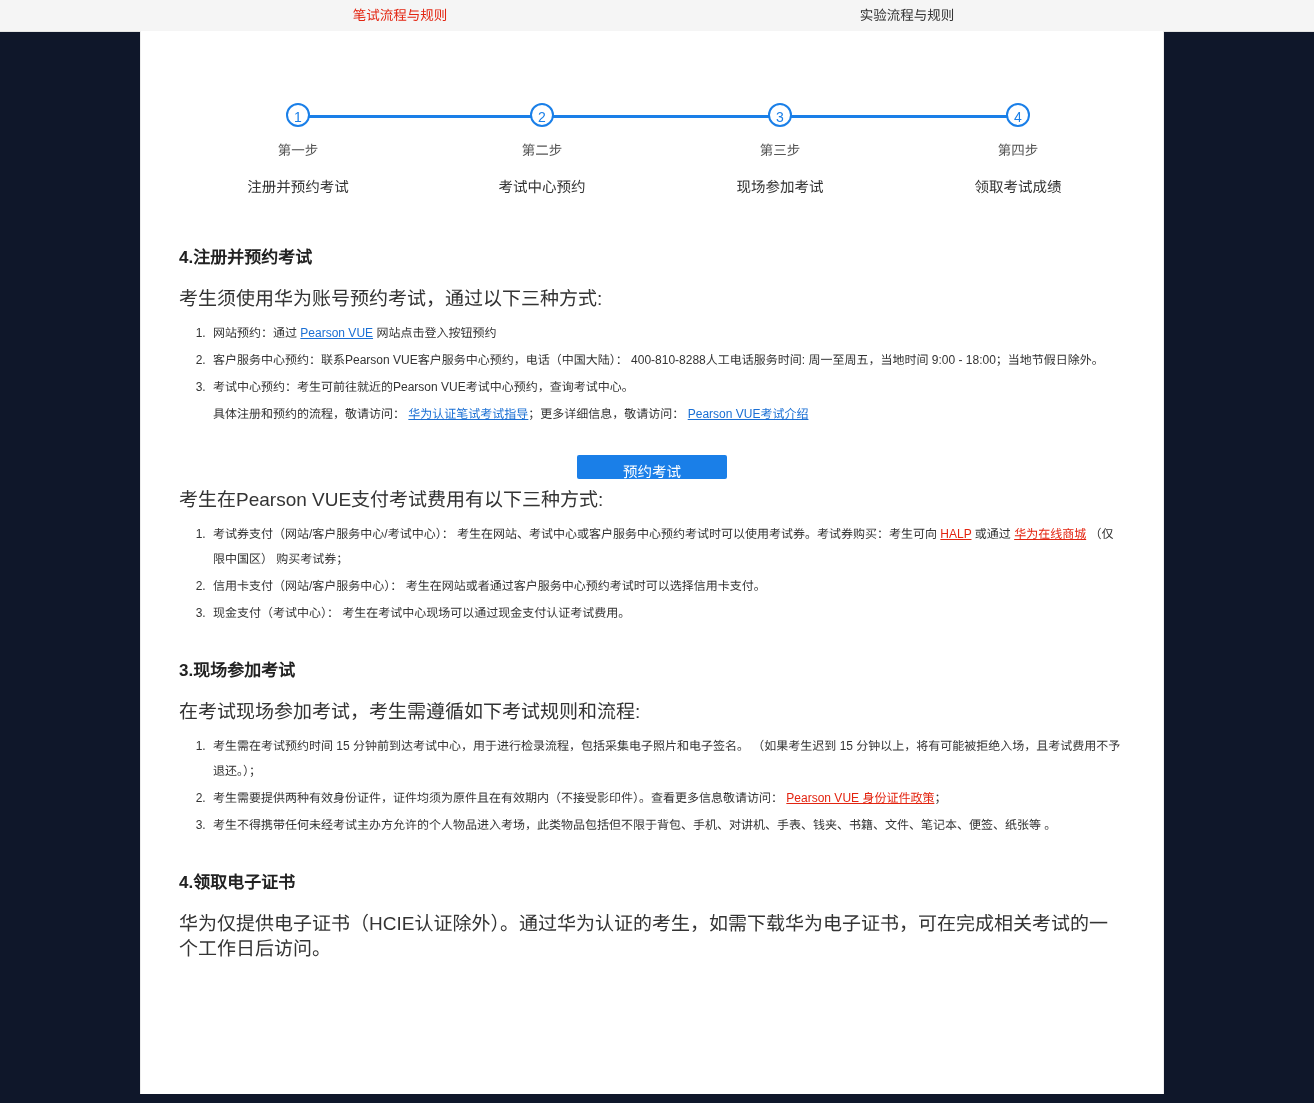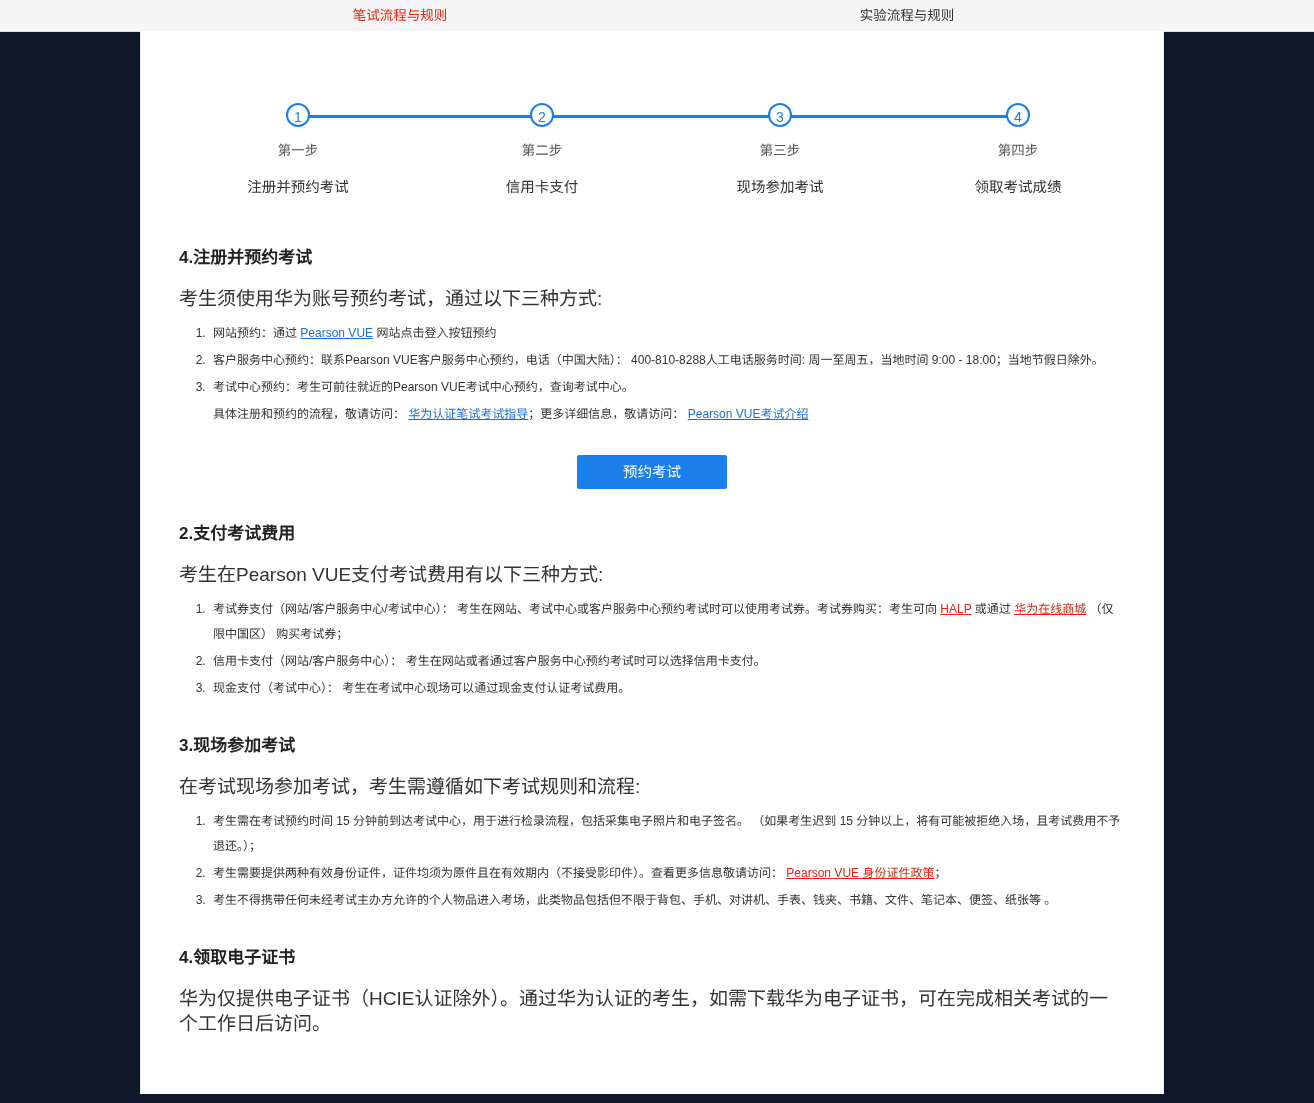--- a/index.html
+++ b/index.html
@@ -156,21 +156,21 @@
     margin: 28px 0 6px 0;
   }
   .btn-primary {
     display: inline-block;
     background: #1a7fe8;
     color: #ffffff;
     font-size: 14.5px;
     border: none;
     border-radius: 2px;
     padding: 0 46px;
-    height: 34px;
+    height: 24px;
     line-height: 34px;
     cursor: pointer;
     font-family: "Liberation Sans", "DejaVu Sans", sans-serif;
   }
 </style>
 </head>
 <body>
 
 <div id="page">
 
@@ -186,21 +186,21 @@
 
       <div class="step step-1">
         <div class="step-circle">1</div>
         <div class="step-sub">第一步</div>
         <div class="step-title">注册并预约考试</div>
       </div>
 
       <div class="step step-2">
         <div class="step-circle">2</div>
         <div class="step-sub">第二步</div>
-        <div class="step-title">信用卡支付</div>
+        <div class="step-title">考试中心预约</div>
       </div>
 
       <div class="step step-3">
         <div class="step-circle">3</div>
         <div class="step-sub">第三步</div>
         <div class="step-title">现场参加考试</div>
       </div>
 
       <div class="step step-4">
         <div class="step-circle">4</div>
@@ -222,21 +222,20 @@
         </li>
         <li>
           <span>考试中心预约：考生可前往就近的Pearson VUE考试中心预约，查询考试中心。</span>
           <span class="sub-line"><span>具体注册和预约的流程，敬请访问： </span><a class="link">华为认证笔试考试指导</a><span>；更多详细信息，敬请访问： </span><a class="link">Pearson VUE考试介绍</a></span>
         </li>
       </ol>
       <div class="btn-wrap">
         <button class="btn-primary">预约考试</button>
       </div>
 
-      <h2 class="section-h">2.支付考试费用</h2>
       <p class="para">考生在Pearson VUE支付考试费用有以下三种方式:</p>
       <ol class="list">
         <li>
           <span>考试券支付（网站/客户服务中心/考试中心）： 考生在网站、考试中心或客户服务中心预约考试时可以使用考试券。考试券购买：考生可向 </span><a class="link-red">HALP</a><span> 或通过 </span><a class="link-red">华为在线商城</a><span> （仅限中国区） 购买考试券；</span>
         </li>
         <li>
           <span>信用卡支付（网站/客户服务中心）： 考生在网站或者通过客户服务中心预约考试时可以选择信用卡支付。</span>
         </li>
         <li>
           <span>现金支付（考试中心）： 考生在考试中心现场可以通过现金支付认证考试费用。</span>

